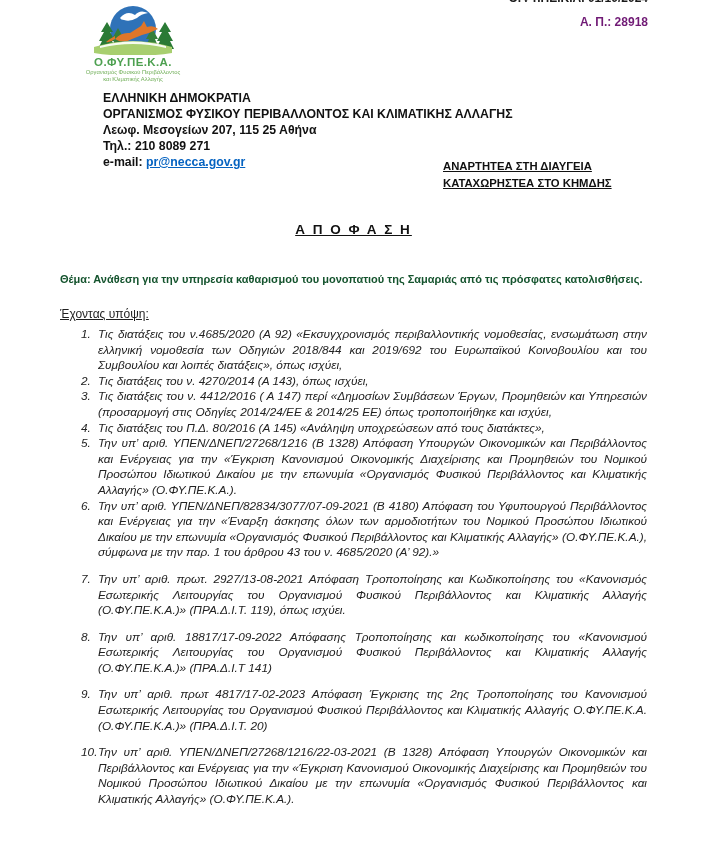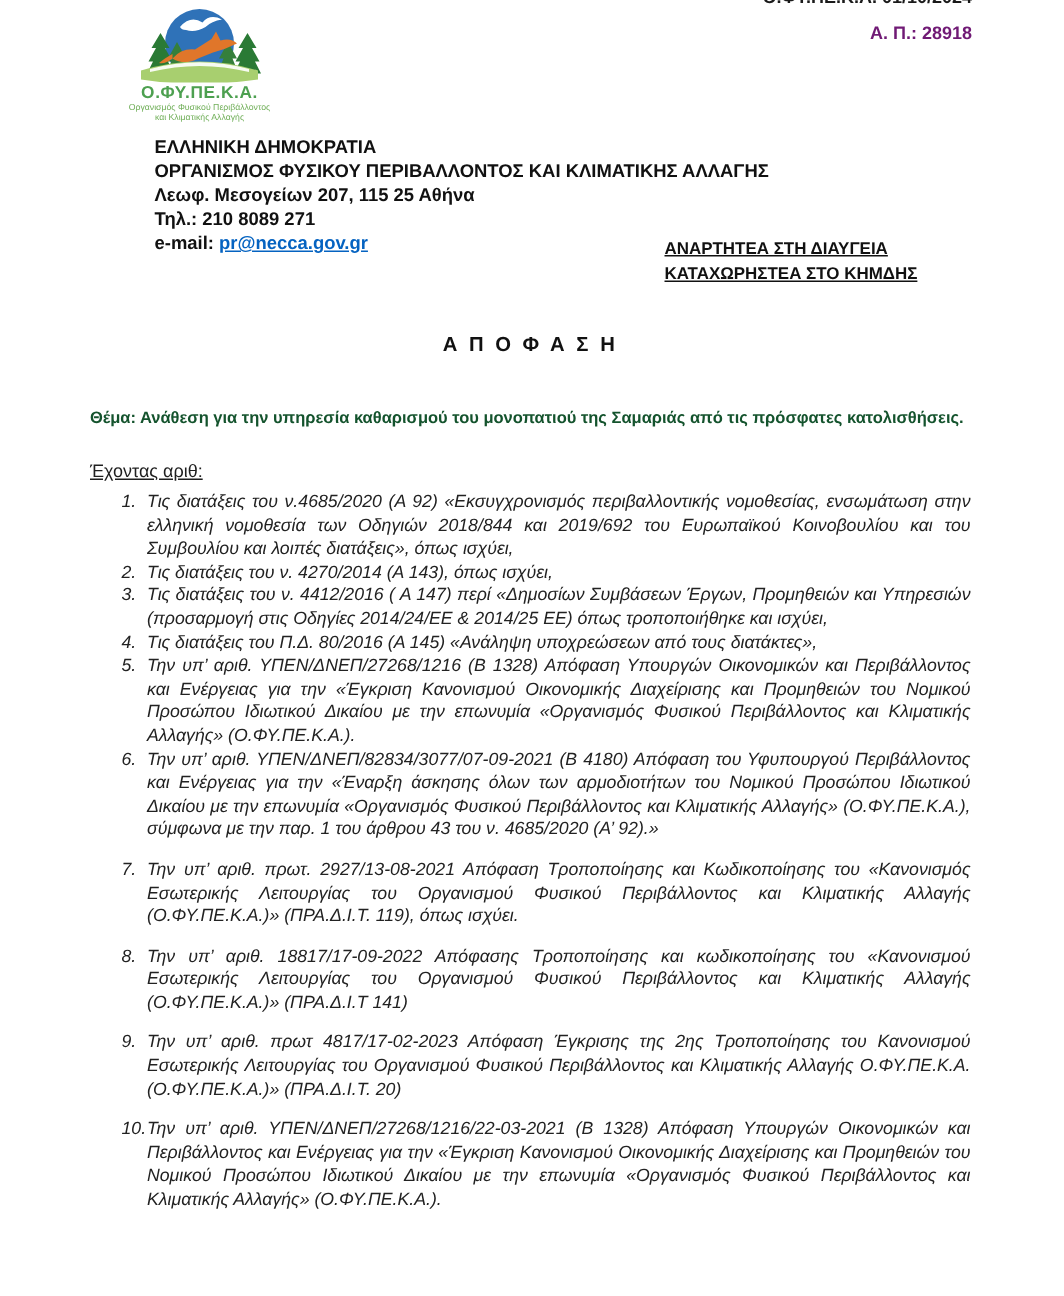--- a/index.html
+++ b/index.html
@@ -43,21 +43,21 @@
   .registry {
     position:absolute; left:443px; top:158px; width:210px;
     font-weight:bold; font-size:11.3px; line-height:16.5px; color:#111;
   }
   .registry div { text-decoration:underline; }
 
   
   .doc-body { position:absolute; left:60px; top:222px; width:587px; }
   .title {
     text-align:center; font-weight:bold; font-size:13.5px;
-    letter-spacing:2px; color:#111;
+    letter-spacing:2px; color:#111;text-decoration:underline;
   }
   .subject {
     margin-top:32px; font-weight:bold; font-size:11px; line-height:21px;
     text-align:justify; color:#14532d;
   }
   .having-regard {
     margin-top:17px; font-size:12px; text-decoration:underline; color:#1f1f1f;
   }
   ol.regards {
     margin-top:6px; list-style:none; counter-reset:item;
@@ -120,21 +120,21 @@
 </div>
 
 <div class="registry">
   <div>ΑΝΑΡΤΗΤΕΑ ΣΤΗ ΔΙΑΥΓΕΙΑ</div>
   <div>ΚΑΤΑΧΩΡΗΣΤΕΑ ΣΤΟ ΚΗΜΔΗΣ</div>
 </div>
 
 <div class="doc-body">
   <div class="title">Α Π Ο Φ Α Σ Η</div>
   <p class="subject">Θέμα: Ανάθεση για την υπηρεσία καθαρισμού του μονοπατιού της Σαμαριάς από τις πρόσφατες κατολισθήσεις.</p>
-  <div class="having-regard">Έχοντας αριθ:</div>
+  <div class="having-regard">Έχοντας υπόψη:</div>
   <ol class="regards">
     <li>Τις διατάξεις του ν.4685/2020 (Α 92) «Εκσυγχρονισμός περιβαλλοντικής νομοθεσίας, ενσωμάτωση στην ελληνική νομοθεσία των Οδηγιών 2018/844 και 2019/692 του Ευρωπαϊκού Κοινοβουλίου και του Συμβουλίου και λοιπές διατάξεις», όπως ισχύει,</li>
     <li>Τις διατάξεις του ν. 4270/2014 (Α 143), όπως ισχύει,</li>
     <li>Τις διατάξεις του ν. 4412/2016 ( Α 147) περί «Δημοσίων Συμβάσεων Έργων, Προμηθειών και Υπηρεσιών (προσαρμογή στις Οδηγίες 2014/24/ΕΕ &amp; 2014/25 ΕΕ) όπως τροποποιήθηκε και ισχύει,</li>
     <li>Τις διατάξεις του Π.Δ. 80/2016 (Α 145) «Ανάληψη υποχρεώσεων από τους διατάκτες»,</li>
     <li>Την υπ’ αριθ. ΥΠΕΝ/ΔΝΕΠ/27268/1216 (Β 1328) Απόφαση Υπουργών Οικονομικών και Περιβάλλοντος και Ενέργειας για την «Έγκριση Κανονισμού Οικονομικής Διαχείρισης και Προμηθειών του Νομικού Προσώπου Ιδιωτικού Δικαίου με την επωνυμία «Οργανισμός Φυσικού Περιβάλλοντος και Κλιματικής Αλλαγής» (Ο.ΦΥ.ΠΕ.Κ.Α.).</li>
     <li>Την υπ’ αριθ. ΥΠΕΝ/ΔΝΕΠ/82834/3077/07-09-2021 (Β 4180) Απόφαση του Υφυπουργού Περιβάλλοντος και Ενέργειας για την «Έναρξη άσκησης όλων των αρμοδιοτήτων του Νομικού Προσώπου Ιδιωτικού Δικαίου με την επωνυμία «Οργανισμός Φυσικού Περιβάλλοντος και Κλιματικής Αλλαγής» (Ο.ΦΥ.ΠΕ.Κ.Α.), σύμφωνα με την παρ. 1 του άρθρου 43 του ν. 4685/2020 (Α’ 92).»</li>
     <li class="gap">Την υπ’ αριθ. πρωτ. 2927/13-08-2021 Απόφαση Τροποποίησης και Κωδικοποίησης του «Κανονισμός Εσωτερικής Λειτουργίας του Οργανισμού Φυσικού Περιβάλλοντος και Κλιματικής Αλλαγής (Ο.ΦΥ.ΠΕ.Κ.Α.)» (ΠΡΑ.Δ.Ι.Τ. 119), όπως ισχύει.</li>
     <li class="gap">Την υπ’ αριθ. 18817/17-09-2022 Απόφασης Τροποποίησης και κωδικοποίησης του «Κανονισμού Εσωτερικής Λειτουργίας του Οργανισμού Φυσικού Περιβάλλοντος και Κλιματικής Αλλαγής (Ο.ΦΥ.ΠΕ.Κ.Α.)» (ΠΡΑ.Δ.Ι.Τ 141)</li>
     <li class="gap">Την υπ’ αριθ. πρωτ 4817/17-02-2023 Απόφαση Έγκρισης της 2ης Τροποποίησης του Κανονισμού Εσωτερικής Λειτουργίας του Οργανισμού Φυσικού Περιβάλλοντος και Κλιματικής Αλλαγής Ο.ΦΥ.ΠΕ.Κ.Α. (Ο.ΦΥ.ΠΕ.Κ.Α.)» (ΠΡΑ.Δ.Ι.Τ. 20)</li>

